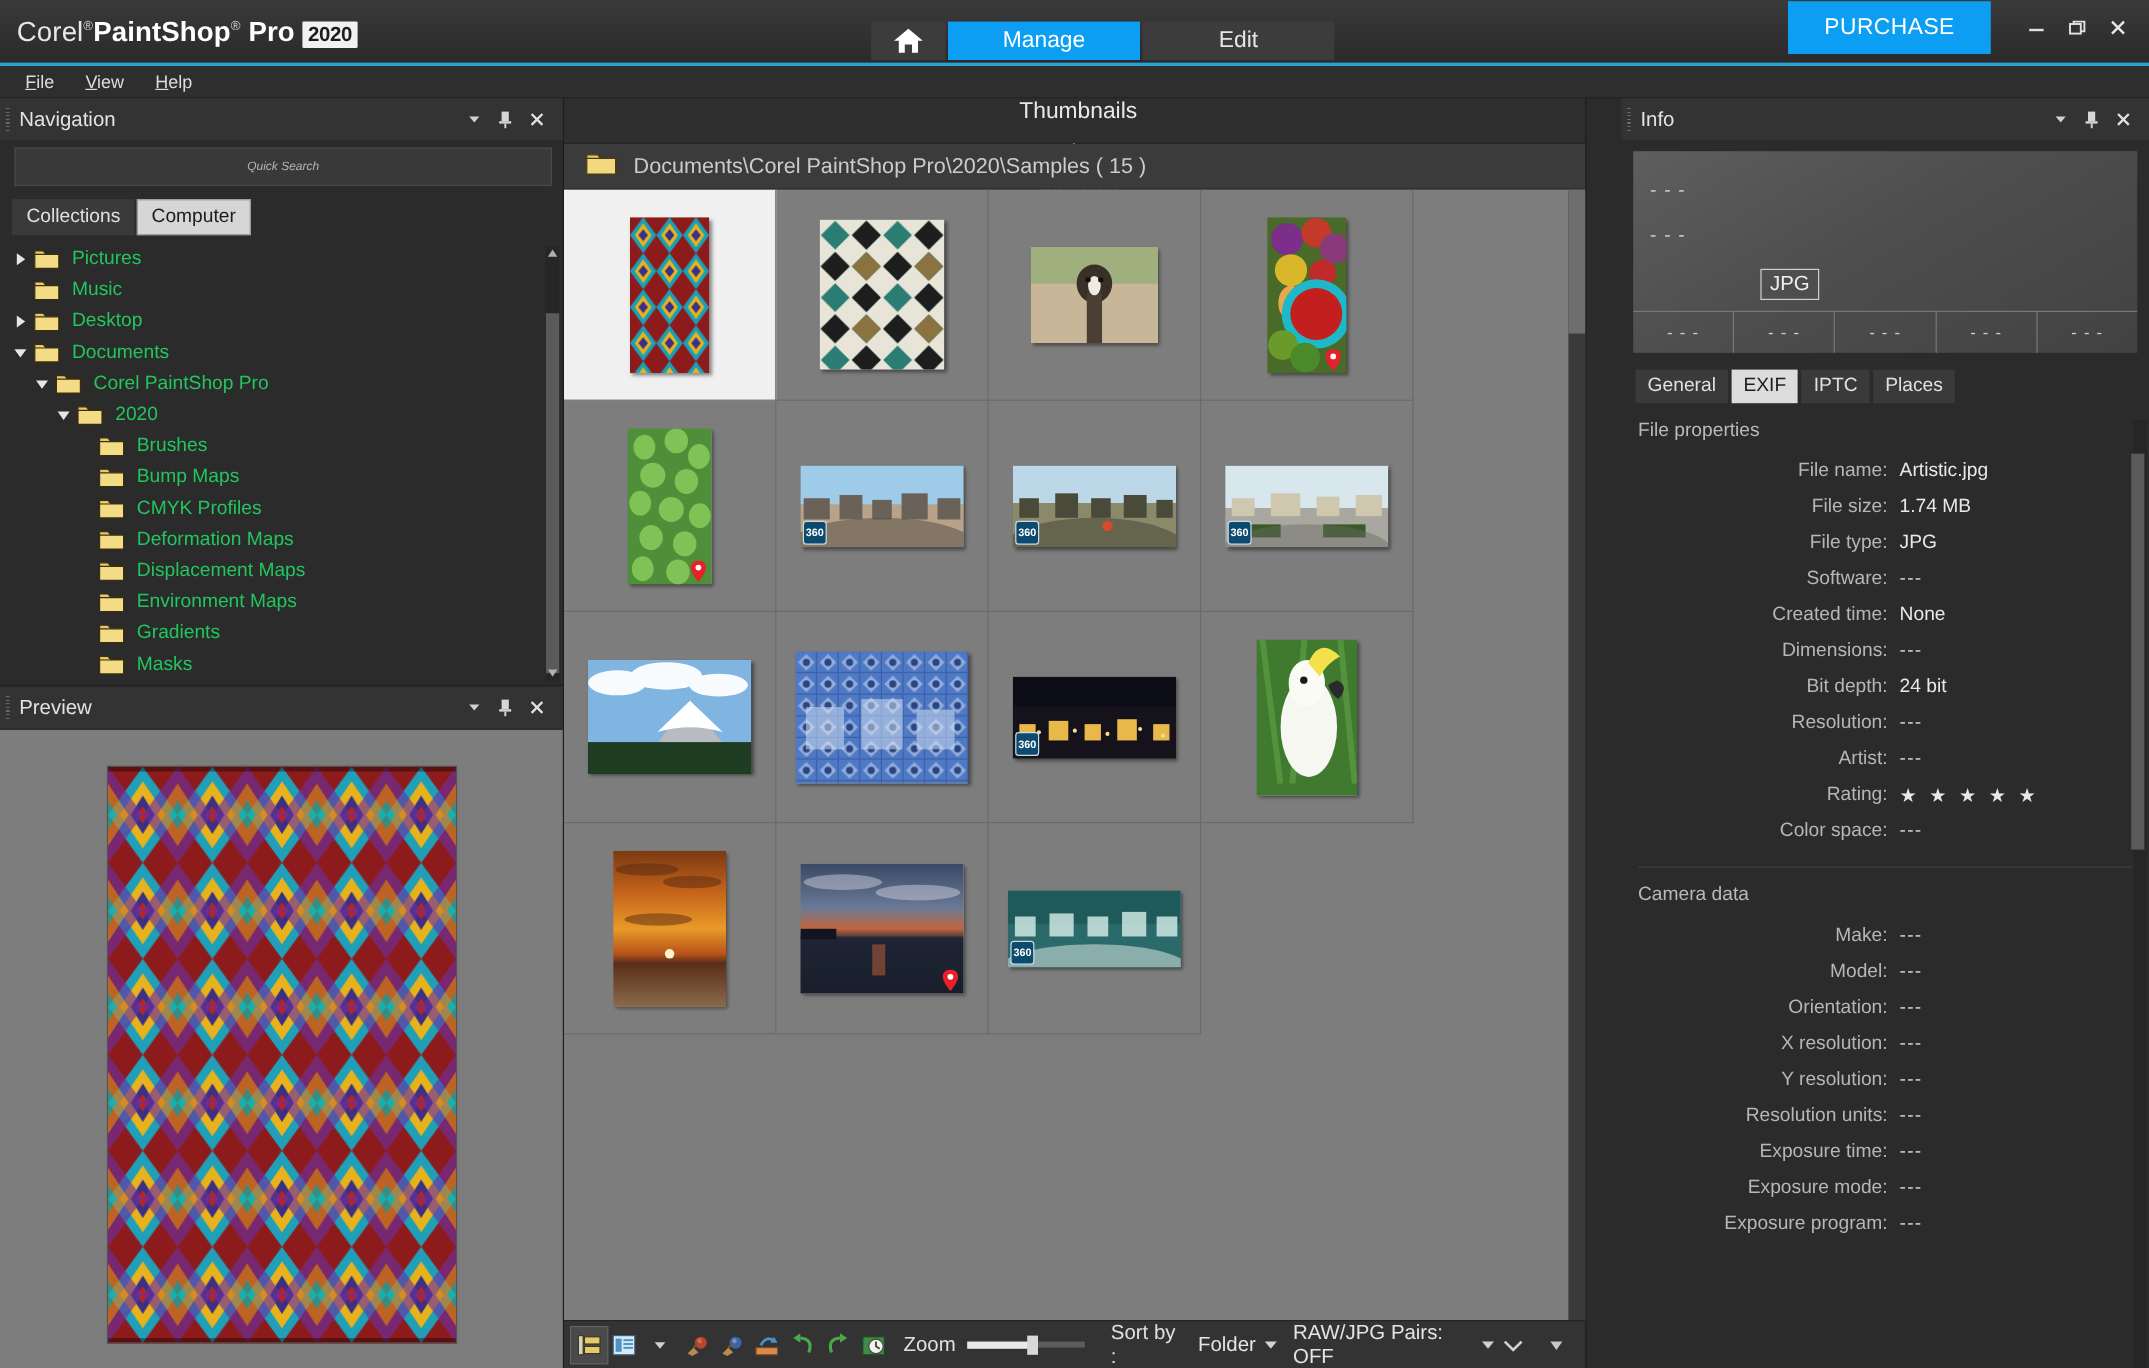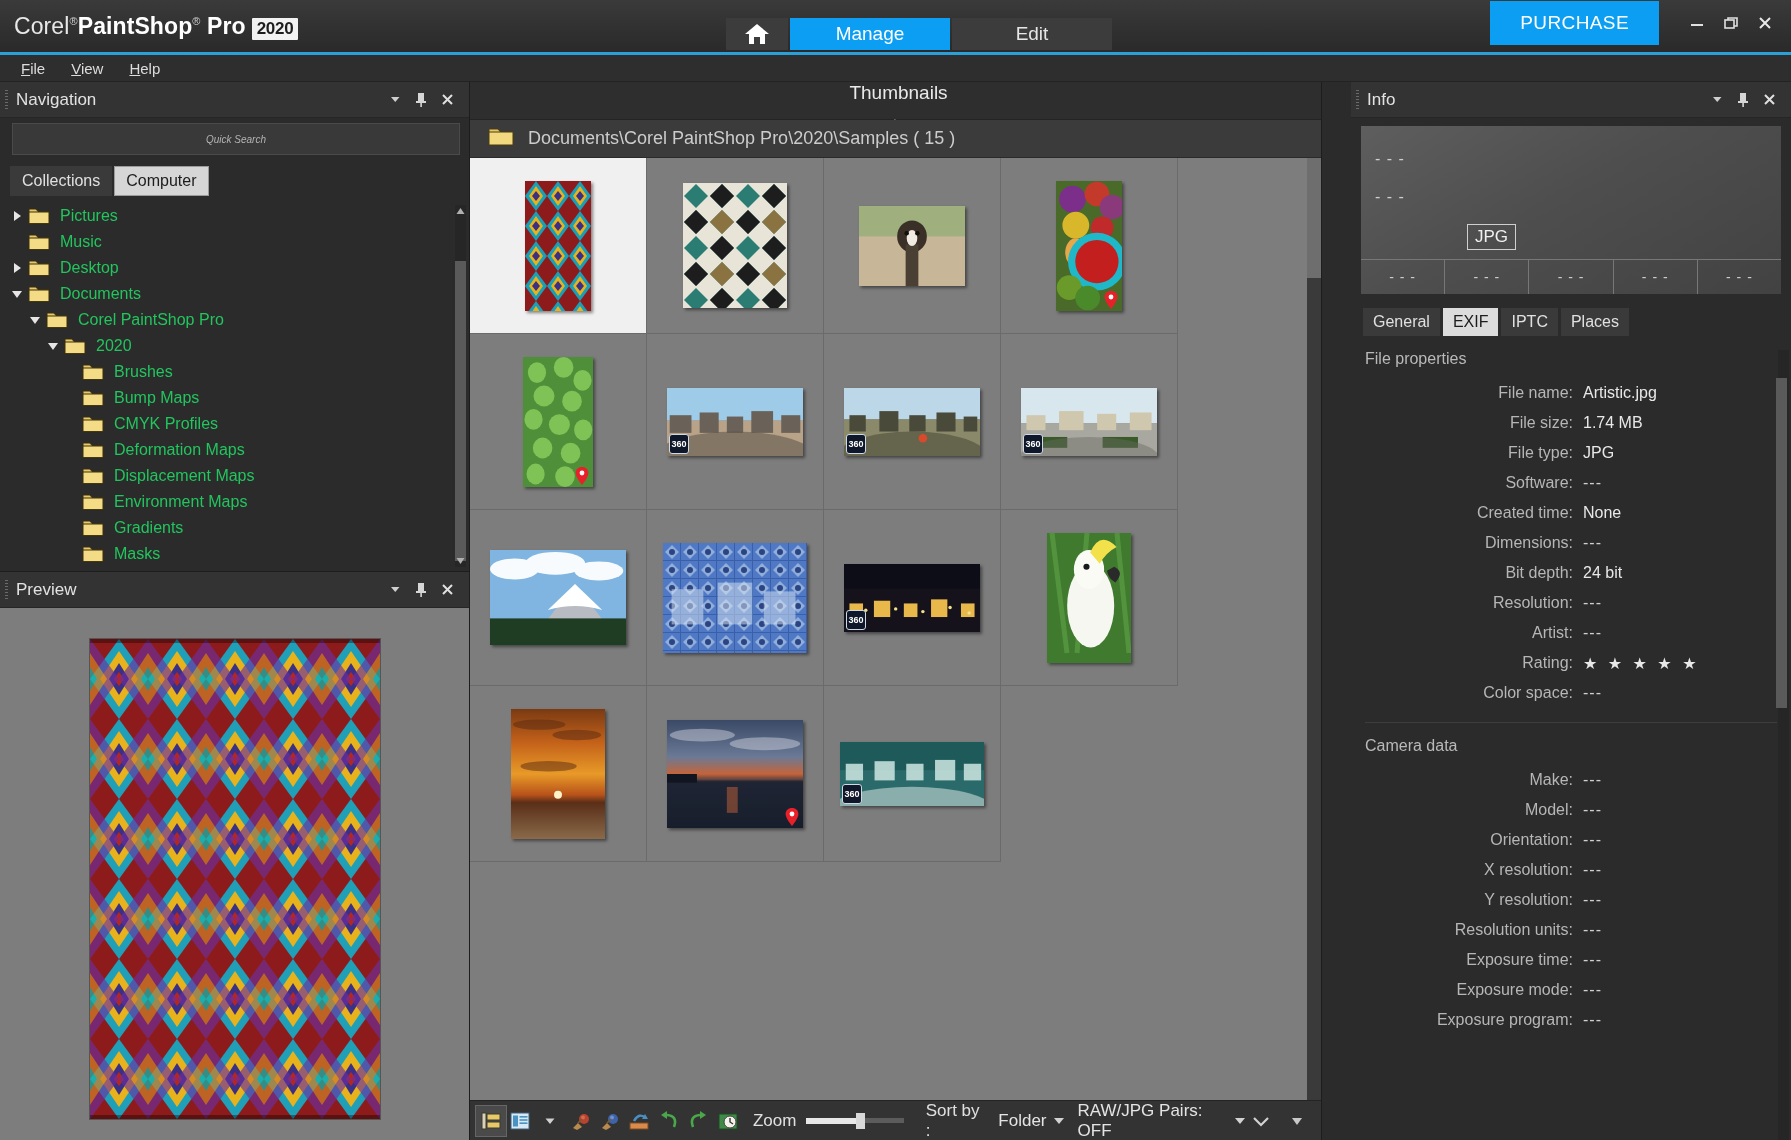--- a/index.html
+++ b/index.html
@@ -134,21 +134,21 @@
   .gridwrap { flex: 1 1 auto; background: #7d7d7d; position: relative; overflow: hidden; }
   .grid { display: flex; flex-wrap: wrap; align-content: flex-start; }
   .cell {
     width: 177px; height: 176px; display: flex; align-items: center; justify-content: center;
     border-right: 1px solid #6b6b6b; border-bottom: 1px solid #6b6b6b; position: relative;
   }
   .cell.selected { background: #f0f0f0; }
   .thumb { position: relative; box-shadow: 2px 2px 3px rgba(0,0,0,.45); }
   .badge360 {
     position: absolute; left: 2px; bottom: 2px; width: 20px; height: 20px; border-radius: 3px;
-    background: #0f172a; color: #fff; font-size: 9px; display: flex; align-items: center; justify-content: center;
+    background: #0c4a6e; color: #fff; font-size: 9px; display: flex; align-items: center; justify-content: center;
     font-weight: bold; border: 1px solid #cfd9e4;
   }
   .pin { position: absolute; right: 4px; bottom: 2px; width: 14px; height: 18px; }
 
   .gridscroll { position: absolute; right: 0; top: 0; bottom: 0; width: 14px; background: #3a3a3a; }
   .gridthumb { position: absolute; right: 0; top: 0; width: 14px; height: 120px; background: #6e6e6e; }
 
   .bottombar {
     height: 40px; background: #333333; display: flex; align-items: center; gap: 0px; padding-left: 6px;
     border-top: 1px solid #242424; flex: 0 0 40px;

